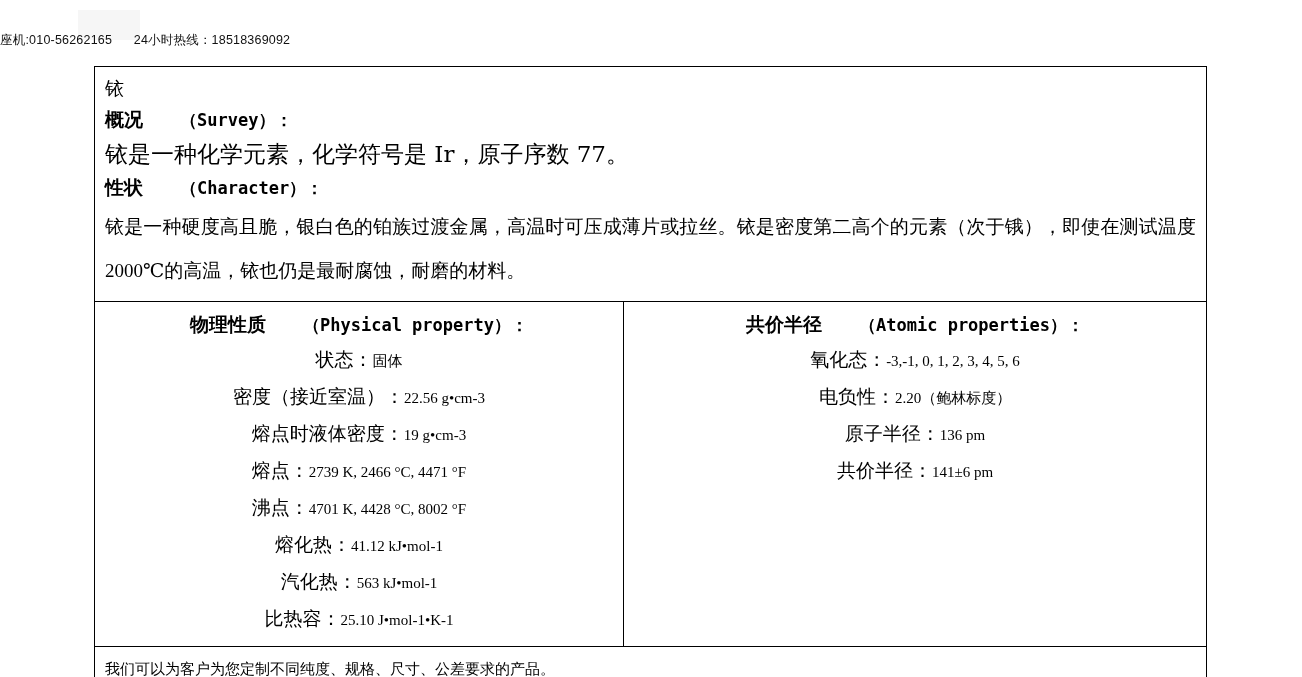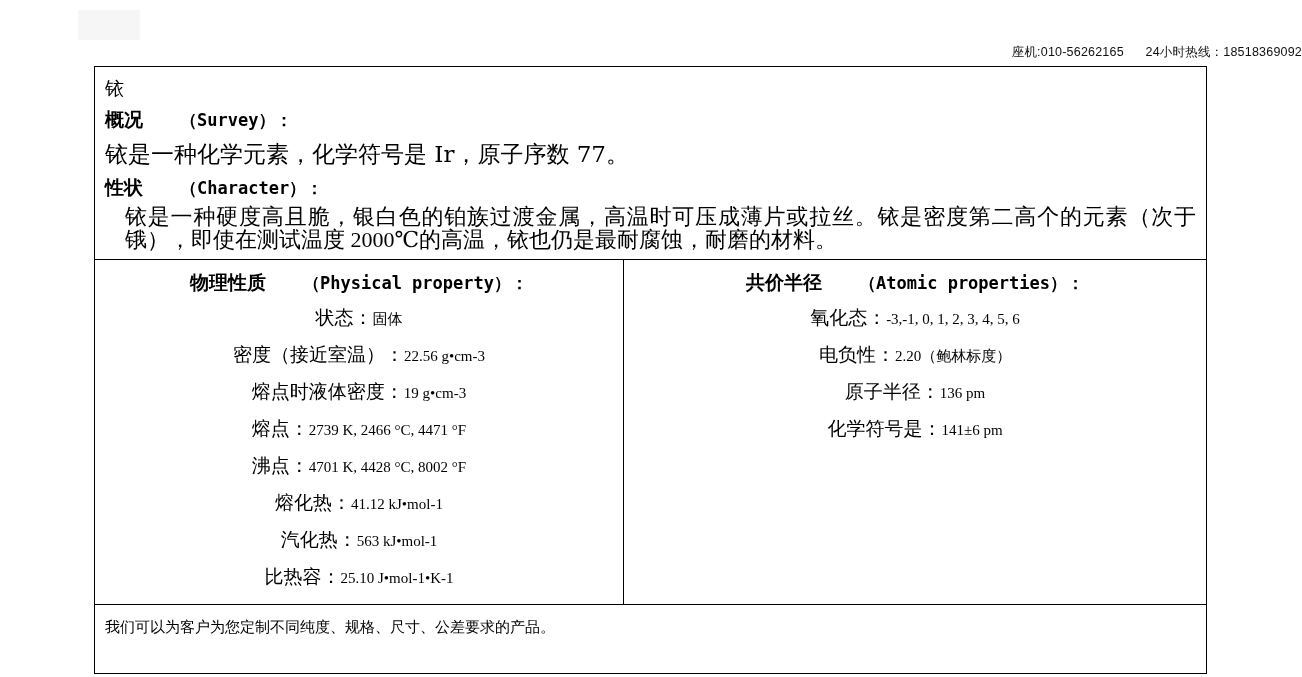--- a/index.html
+++ b/index.html
@@ -28,26 +28,25 @@
     top: 10px;
     width: 62px;
     height: 30px;
     background: #f6f6f6;
   }
   .header-contact {
     position: absolute;
     left: 0;
     top: 32px;
     width: 1302px;
-    text-align: right;
+    text-align: left;
     font-family: "Liberation Sans", "DejaVu Sans", sans-serif;
     font-size: 12.5px;
     color: #111;
     letter-spacing: 0.2px;
-    margin-top: 12px;
   }
   .header-contact .phone { margin-right: 18px; }
 
   table.doc {
     position: absolute;
     left: 94px;
     top: 66px;
     width: 1112px;
     border-collapse: collapse;
     table-layout: fixed;
@@ -61,24 +60,23 @@
     font-family: "DejaVu Serif", "Liberation Serif", serif;
     font-size: 23px;
     line-height: 34px;
     color: #000;
   }
   .title-line {
     font-size: 19px;
     line-height: 30px;
   }
   .para {
-    font-size: 22px;
-    line-height: 23px;
+    font-size: 19px;
+    line-height: 44px;
     text-align: justify;
-    margin-left: 20px;
   }
   .prop-line {
     font-size: 19px;
     line-height: 36px;
     white-space: nowrap;
   }
   .prop-line .val {
     font-family: Liberation Serif, serif;
     font-size: 15px;
   }
@@ -169,21 +167,21 @@
           <div class="prop-line">
             <span>氧化态：</span><span class="val">-3,-1, 0, 1, 2, 3, 4, 5, 6</span>
           </div>
           <div class="prop-line">
             <span>电负性：</span><span class="val">2.20（鲍林标度）</span>
           </div>
           <div class="prop-line">
             <span>原子半径：</span><span class="val">136 pm</span>
           </div>
           <div class="prop-line">
-            <span>化学符号是：</span><span class="val">141±6 pm</span>
+            <span>共价半径：</span><span class="val">141±6 pm</span>
           </div>
         </td>
       </tr>
       <tr>
         <td colspan="2" class="cell-foot">
           <div class="footer-note">我们可以为客户为您定制不同纯度、规格、尺寸、公差要求的产品。</div>
         </td>
       </tr>
 
     </tbody>

